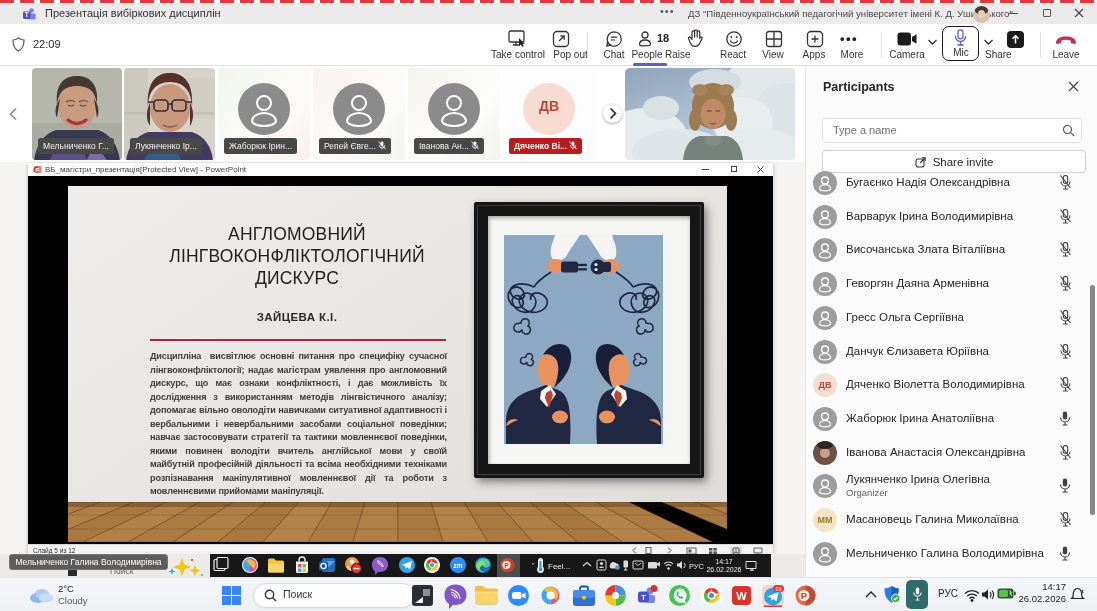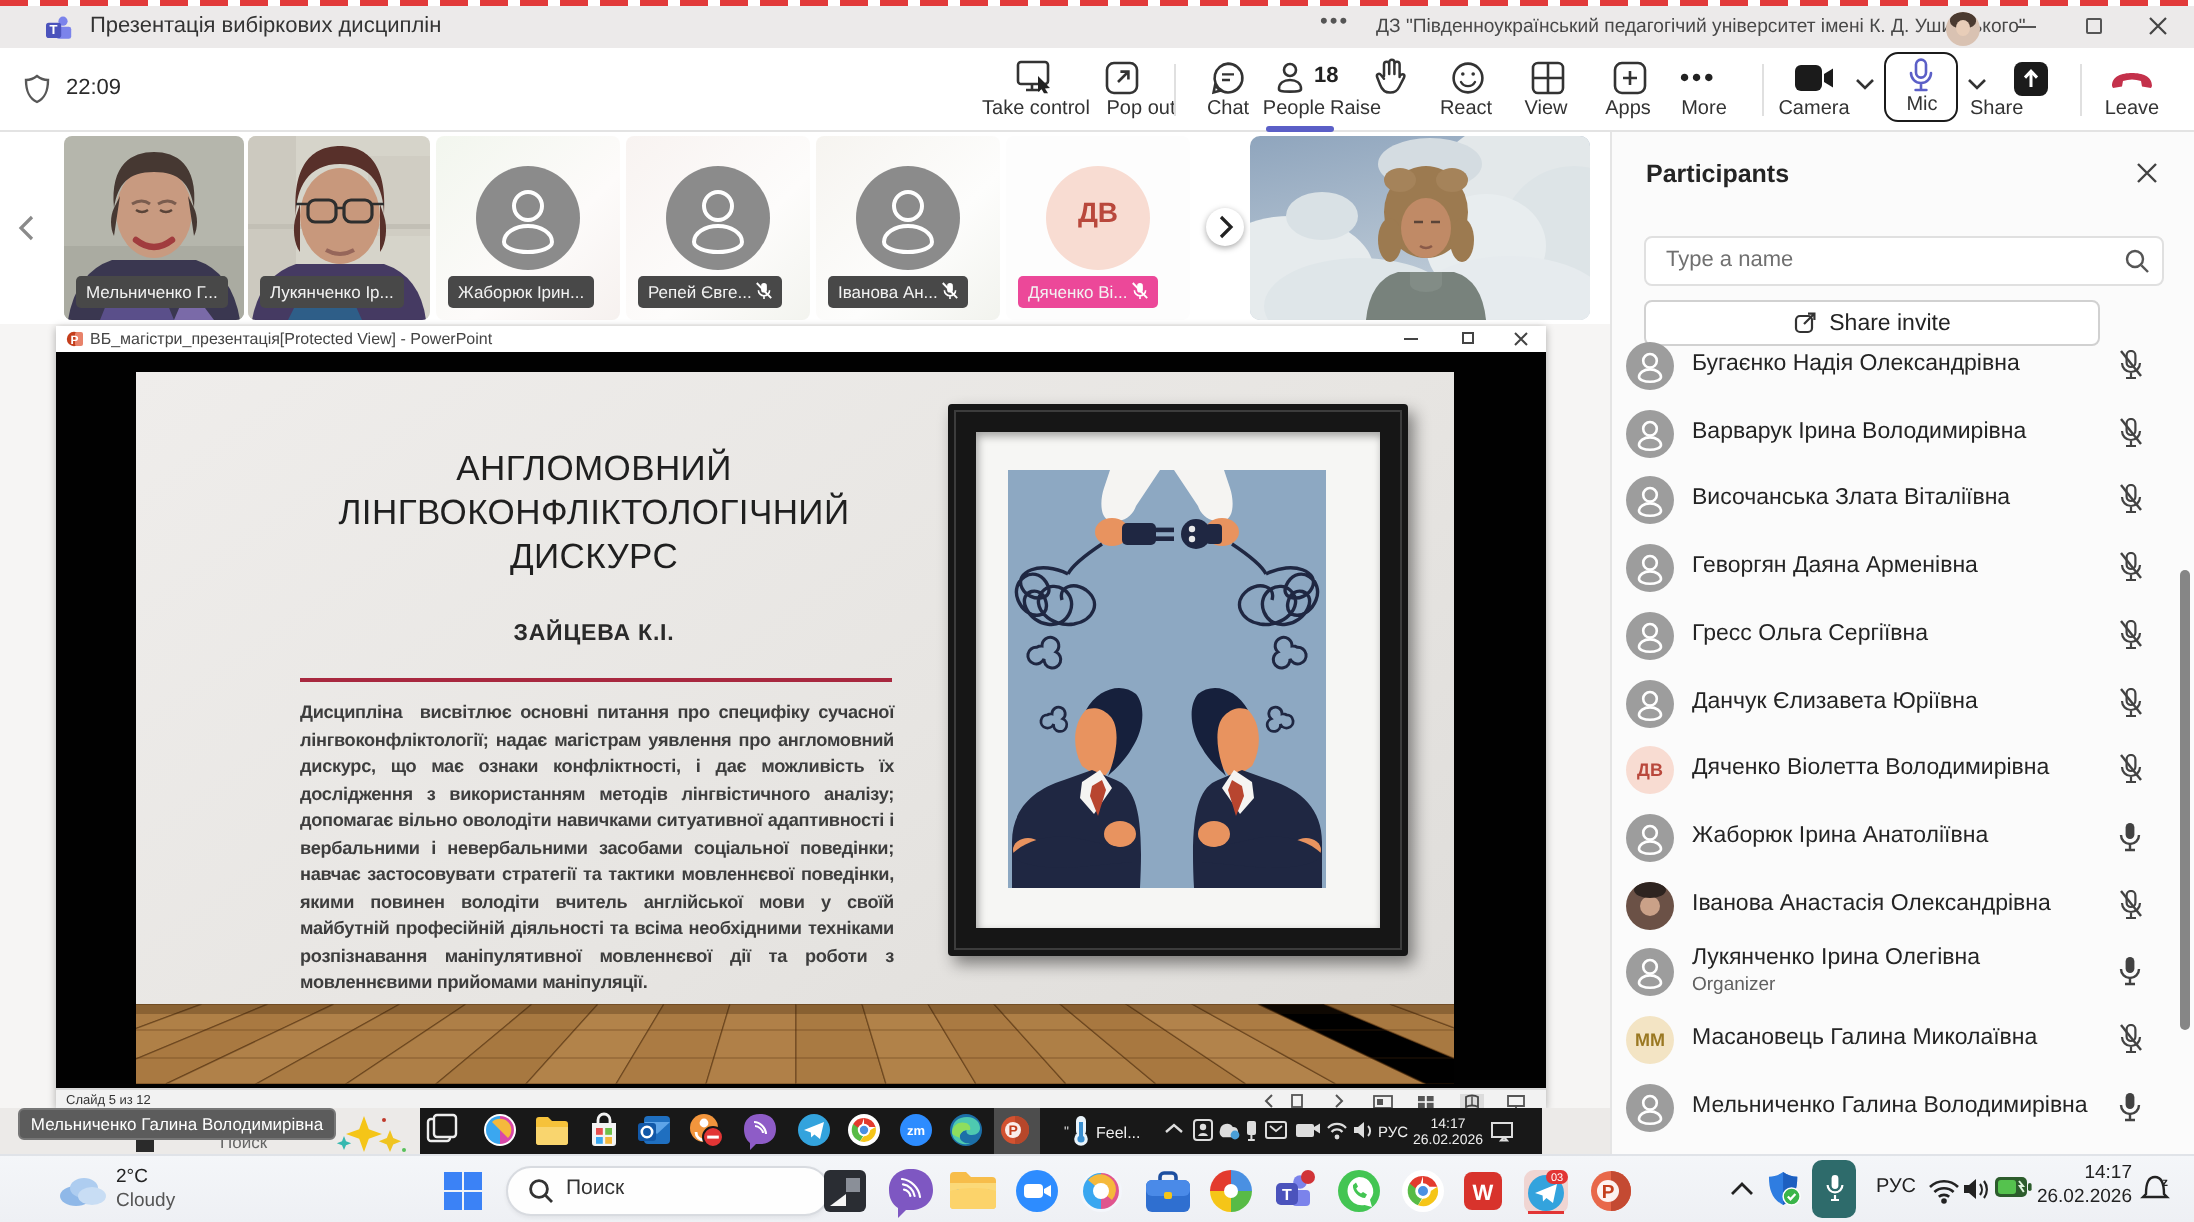--- a/index.html
+++ b/index.html
@@ -202,21 +202,21 @@
   <div class="abs" style="left:319px;top:72px;height:16px;background:#484848;border-radius:2.5px;color:#f2f2f2;font-size:8.5px;line-height:16px;padding:0 5px 0 5px;">Репей Євге... <svg width="8" height="9" viewBox="0 0 10 11" style="vertical-align:-1px">
         <rect x="3.2" y="0.5" width="3.6" height="6" rx="1.8" fill="#fff"></rect>
         <path d="M1.5 5 a3.5 3.5 0 0 0 7 0 M5 8.5 V10.5" stroke="#fff" fill="none"></path>
         <path d="M0.5 0.5 L9.5 10" stroke="#fff" stroke-width="1.2"></path>
       </svg></div>
   <div class="abs" style="left:414px;top:72px;height:16px;background:#484848;border-radius:2.5px;color:#f2f2f2;font-size:8.5px;line-height:16px;padding:0 5px;">Іванова Ан... <svg width="8" height="9" viewBox="0 0 10 11" style="vertical-align:-1px">
         <rect x="3.2" y="0.5" width="3.6" height="6" rx="1.8" fill="#fff"></rect>
         <path d="M1.5 5 a3.5 3.5 0 0 0 7 0 M5 8.5 V10.5" stroke="#fff" fill="none"></path>
         <path d="M0.5 0.5 L9.5 10" stroke="#fff" stroke-width="1.2"></path>
       </svg></div>
-  <div class="abs" style="left:509px;top:72px;height:16px;background:#ec4899;border-radius:2.5px;color:#f2f2f2;font-size:8.5px;line-height:16px;padding:0 5px;">Дяченко Ві... <svg width="8" height="9" viewBox="0 0 10 11" style="vertical-align:-1px">
+  <div class="abs" style="left:509px;top:72px;height:16px;background:#b91c1c;border-radius:2.5px;color:#f2f2f2;font-size:8.5px;line-height:16px;padding:0 5px;font-weight:bold;">Дяченко Ві... <svg width="8" height="9" viewBox="0 0 10 11" style="vertical-align:-1px">
         <rect x="3.2" y="0.5" width="3.6" height="6" rx="1.8" fill="#fff"></rect>
         <path d="M1.5 5 a3.5 3.5 0 0 0 7 0 M5 8.5 V10.5" stroke="#fff" fill="none"></path>
         <path d="M0.5 0.5 L9.5 10" stroke="#fff" stroke-width="1.2"></path>
       </svg></div>
 
   <div class="abs" style="left:603px;top:38px;width:19px;height:19px;border-radius:50%;background:#fff;box-shadow:0 1px 3px rgba(0,0,0,.35);"></div>
   <svg class="abs" style="left:609px;top:41px" width="8" height="13" viewBox="0 0 8 13">
       <path d="M1.5 1.5 L6.5 6.5 L1.5 11.5" fill="none" stroke="#222" stroke-width="1.6"></path>
     </svg>
 
@@ -503,21 +503,21 @@
     <div class="abs" style="left:17px;top:14px;font-size:12.5px;font-weight:bold;color:#242424;">Participants</div>
     <svg class="abs" style="left:262px;top:15px" width="11" height="11" viewBox="0 0 11 11">
       <path d="M1 1 L10 10 M10 1 L1 10" stroke="#424242" stroke-width="1.2"></path>
     </svg>
     <div class="abs" style="left:16px;top:52px;width:260px;height:25px;background:#fff;border:1px solid #e0e0e0;border-radius:4px;"></div>
     <div class="abs" style="left:27px;top:58px;font-size:11px;color:#707070;">Type a name</div>
     <svg class="abs" style="left:256px;top:58px" width="13" height="13" viewBox="0 0 13 13">
       <circle cx="5.5" cy="5.5" r="4" fill="none" stroke="#555" stroke-width="1.2"></circle>
       <path d="M8.7 8.7 L12 12" stroke="#555" stroke-width="1.2"></path>
     </svg>
-    <div class="abs" style="left:16px;top:84px;width:228px;height:23px;background:#fff;border:1px solid #d1d1d1;border-radius:4px;text-align:center;line-height:23px;font-size:11.5px;color:#242424;"><svg width="12" height="12" viewBox="0 0 12 12" style="vertical-align:-2px;margin-right:6px">
+    <div class="abs" style="left:16px;top:84px;width:264px;height:23px;background:#fff;border:1px solid #d1d1d1;border-radius:4px;text-align:center;line-height:23px;font-size:11.5px;color:#242424;"><svg width="12" height="12" viewBox="0 0 12 12" style="vertical-align:-2px;margin-right:6px">
         <rect x="1" y="3" width="8" height="8" rx="2" fill="none" stroke="#333" stroke-width="1.1"></rect>
         <path d="M5 7 L10 2 M7 1.8 H10.2 V5" stroke="#333" stroke-width="1.1" fill="none"></path>
       </svg>Share invite</div>
     <div class="abs" style="left:7px;top:105px;width:24px;height:24px;border-radius:50%;background:#9d9d9d;"></div>
     <svg class="abs" style="left:7px;top:105px" width="24" height="24" viewBox="0 0 24 24">
       <circle cx="12" cy="9.4" r="3.4" fill="none" stroke="#fff" stroke-width="1.3"></circle>
       <path d="M6.5 17.5 a5.5 3.8 0 0 1 11 0 a5.5 2.4 0 0 1 -11 0Z" fill="none" stroke="#fff" stroke-width="1.3"></path>
     </svg>
     <div class="abs" style="left:40px;top:110px;font-size:11.5px;color:#242424;">Бугаєнко Надія Олександрівна</div>
     <div class="abs" style="left:253px;top:109px;"><svg width="13" height="15" viewBox="0 0 13 15">

